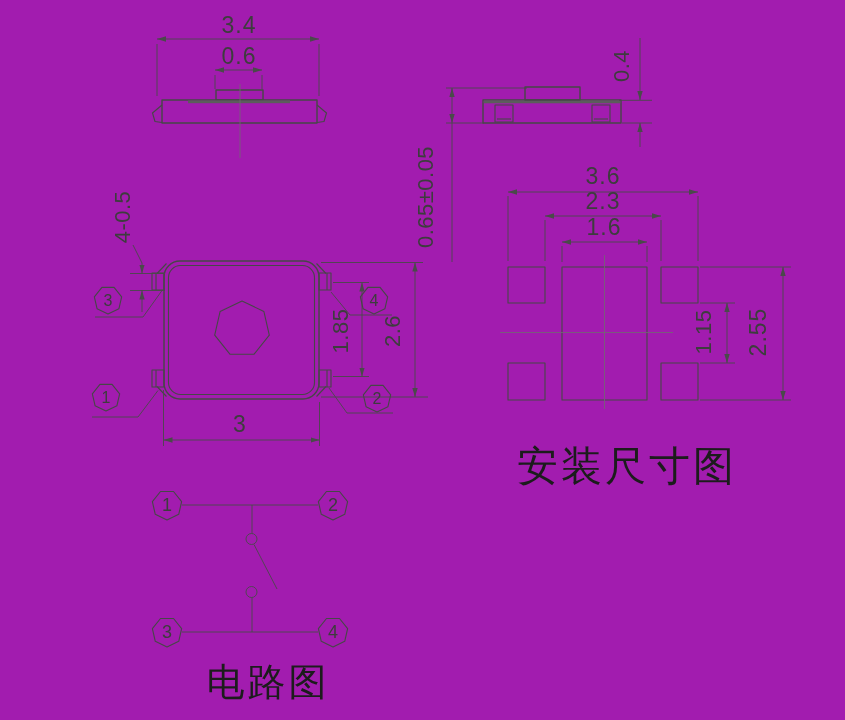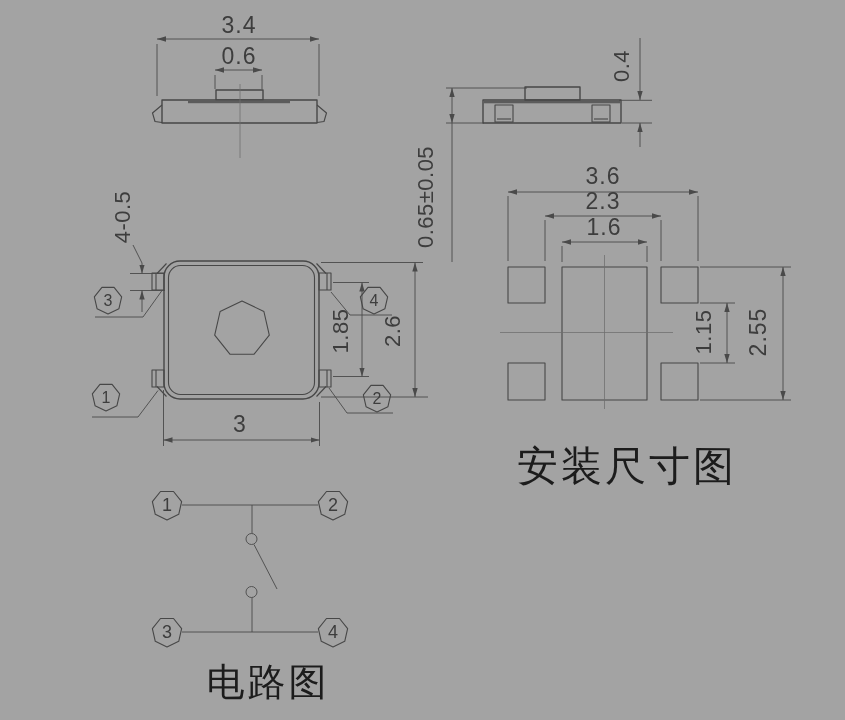--- a/index.html
+++ b/index.html
@@ -1,16 +1,16 @@
 <!DOCTYPE html>
 <html><head>
 <meta charset="utf-8">
 <style>
   html,body{margin:0;padding:0;background:#ffffff;}
-  .stage{position:relative;width:845px;height:720px;background:#a3a3a3;overflow:hidden;
+  .stage{position:relative;width:845px;height:720px;background:#a21caf;overflow:hidden;
          font-family:"Liberation Sans","DejaVu Sans",sans-serif;}
   svg{display:block}
   .part{fill:none;stroke:#474747;stroke-width:1.4;stroke-linejoin:round;stroke-linecap:round}
   .part2{fill:none;stroke:#474747;stroke-width:1.1;stroke-linejoin:round}
   .band{fill:#5c5c5c;stroke:none}
   .dim{fill:none;stroke:#4a4a4a;stroke-width:0.9}
   .cl{fill:none;stroke:#6d6d6d;stroke-width:0.75}
   .balloon{fill:#ffffff;fill-opacity:0;stroke:#474747;stroke-width:1.1;stroke-linejoin:round}
   text{fill:#3d3d3d;font-family:"Liberation Sans","DejaVu Sans",sans-serif}
   .dtext{font-size:23px;letter-spacing:1px}

